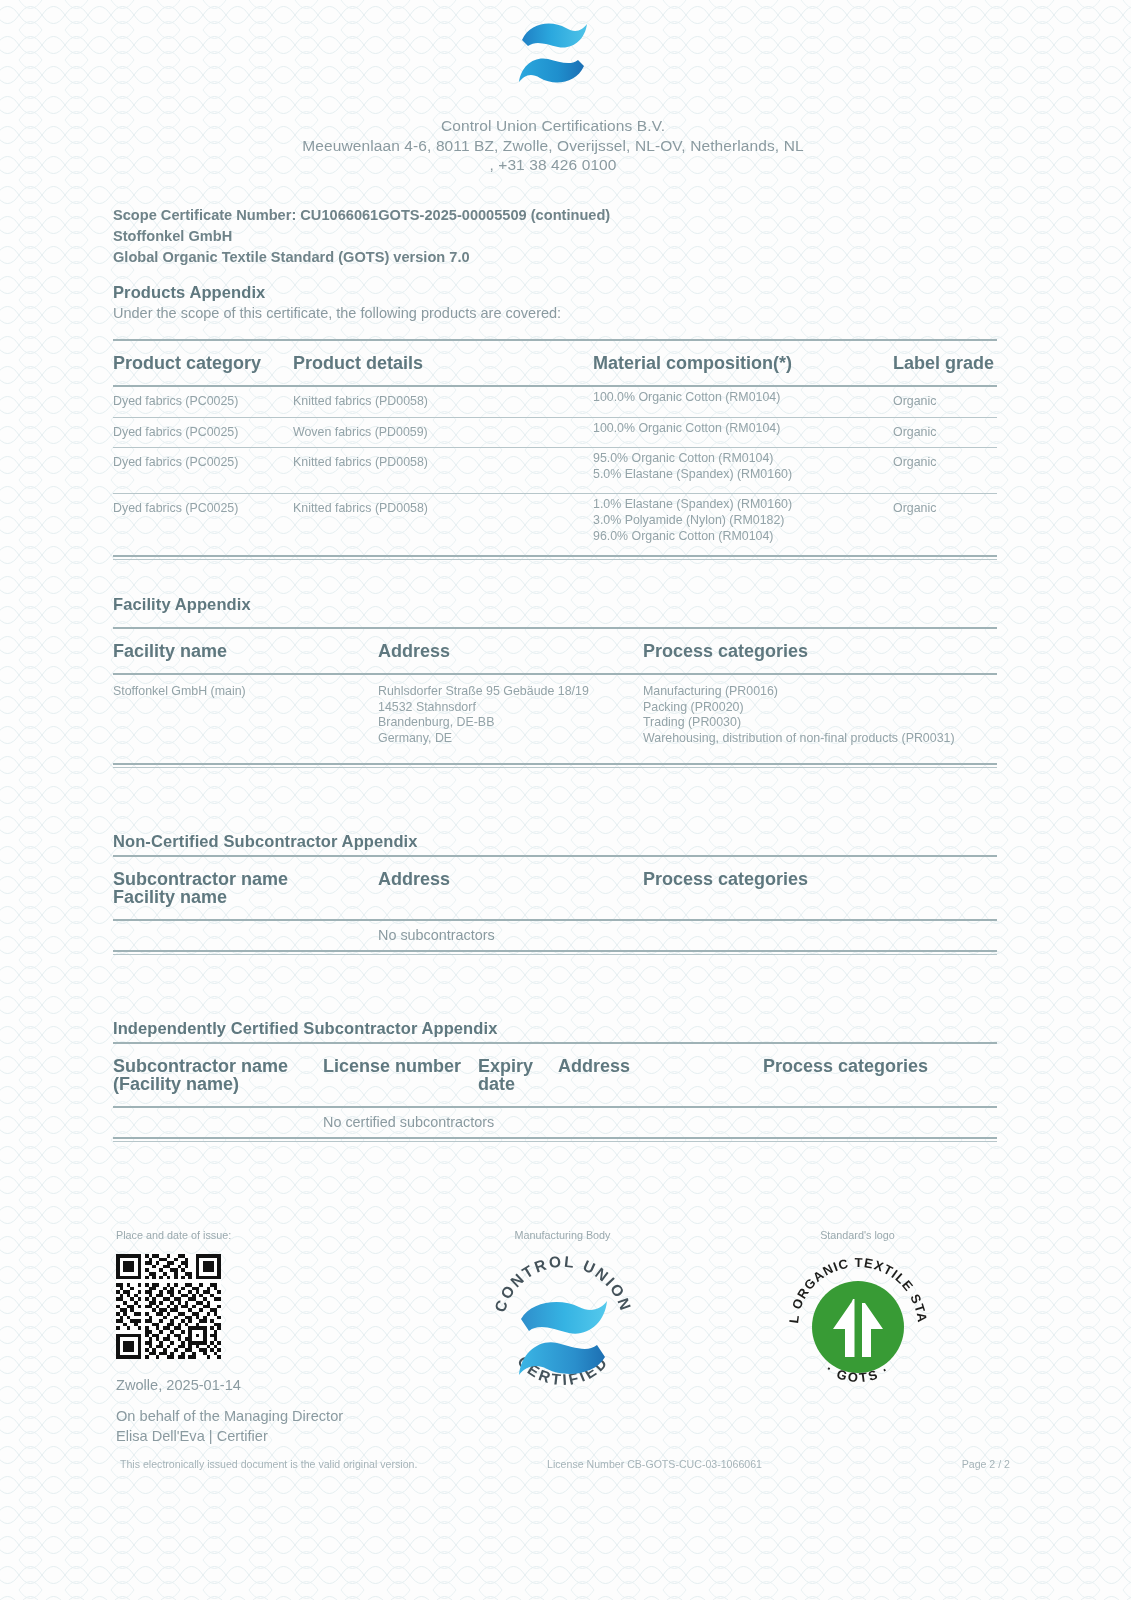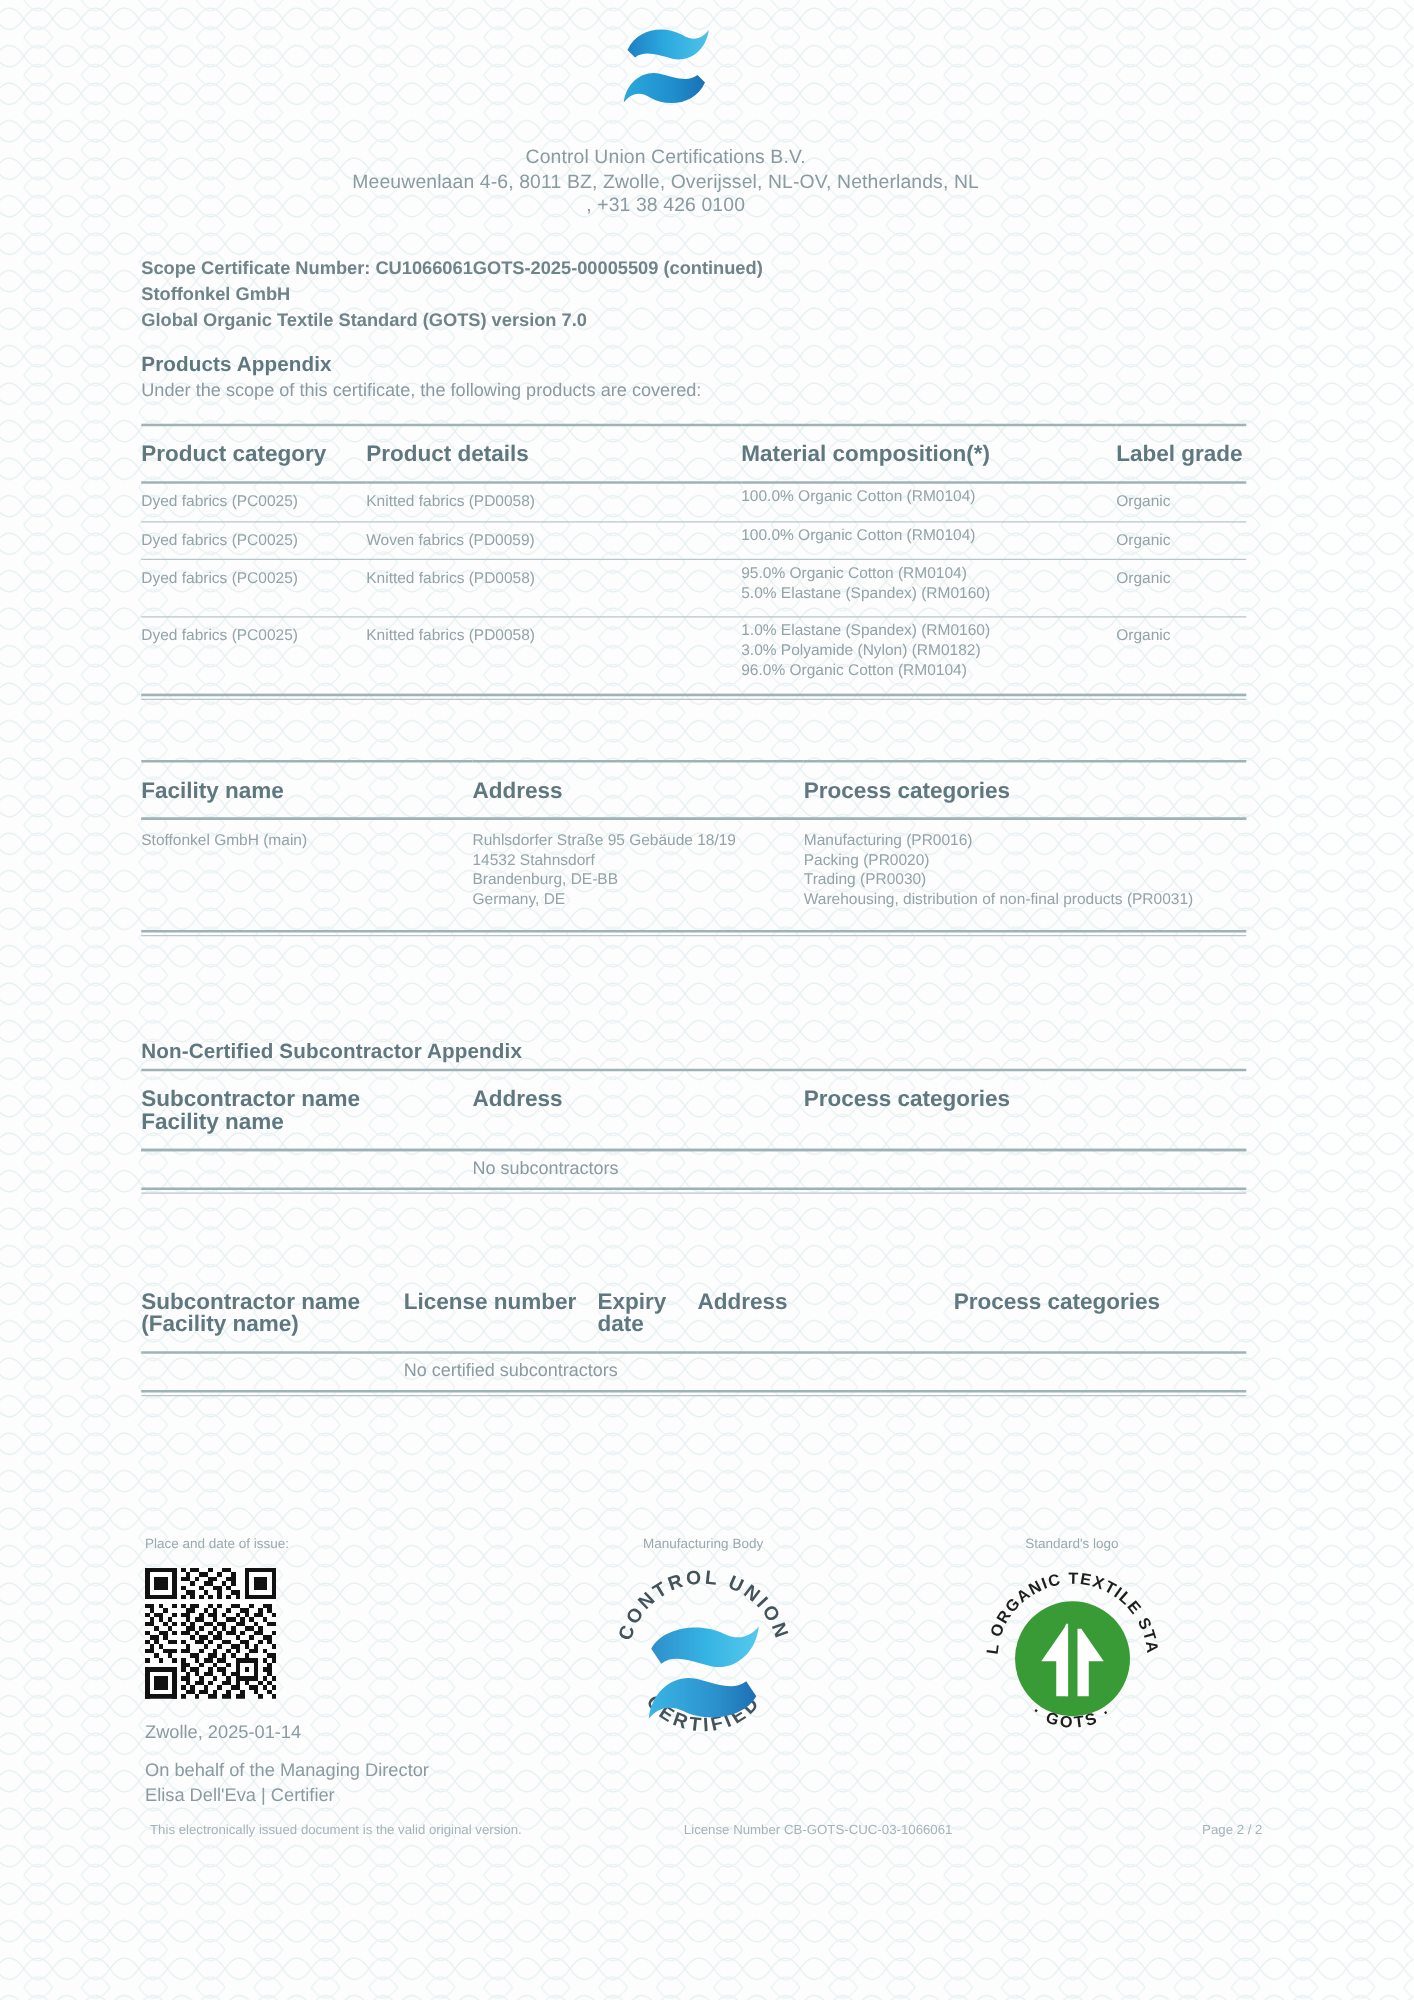--- a/index.html
+++ b/index.html
@@ -24,20 +24,21 @@
     height: 1600px;
     z-index: 0;
     pointer-events: none;
     opacity: .55;
   }
   .page {
     position: relative;
     z-index: 2;
     width: 1065px;
     height: 1600px;
+    padding-left: 41px;
   }
 
   
   .logo-wrap {
     position: absolute;
     top: 14px;
     left: 0; right: 0;
     display: flex;
     justify-content: center;
   }
@@ -298,20 +299,21 @@
             <div class="cell-shift">96.0% Organic Cotton (RM0104)</div>
           </td>
           <td>Organic</td>
         </tr>
       </tbody>
     </table>
     <div class="tbl-foot-rule"></div>
   </div>
 
   <div id="facility-section">
+    <div class="section-h">Facility Appendix</div>
 
     <table class="doc-table" style="margin-top:13px;">
       <colgroup>
           <col class="col-fname">
           <col class="col-faddr">
           <col class="col-fproc">
         </colgroup>
       <thead>
         <tr class="th-row">
           <th>Facility name</th>
@@ -364,20 +366,21 @@
           <td></td>
           <td>No subcontractors</td>
           <td></td>
         </tr>
       </tbody>
     </table>
     <div class="tbl-foot-rule"></div>
   </div>
 
   <div id="indcert-section">
+    <div class="section-h sec-head-rule">Independently Certified Subcontractor Appendix</div>
 
     <table class="doc-table">
       <colgroup>
           <col class="col-isname">
           <col class="col-ilic">
           <col class="col-iexp">
           <col class="col-iaddr">
           <col class="col-iproc">
         </colgroup>
       <thead>

